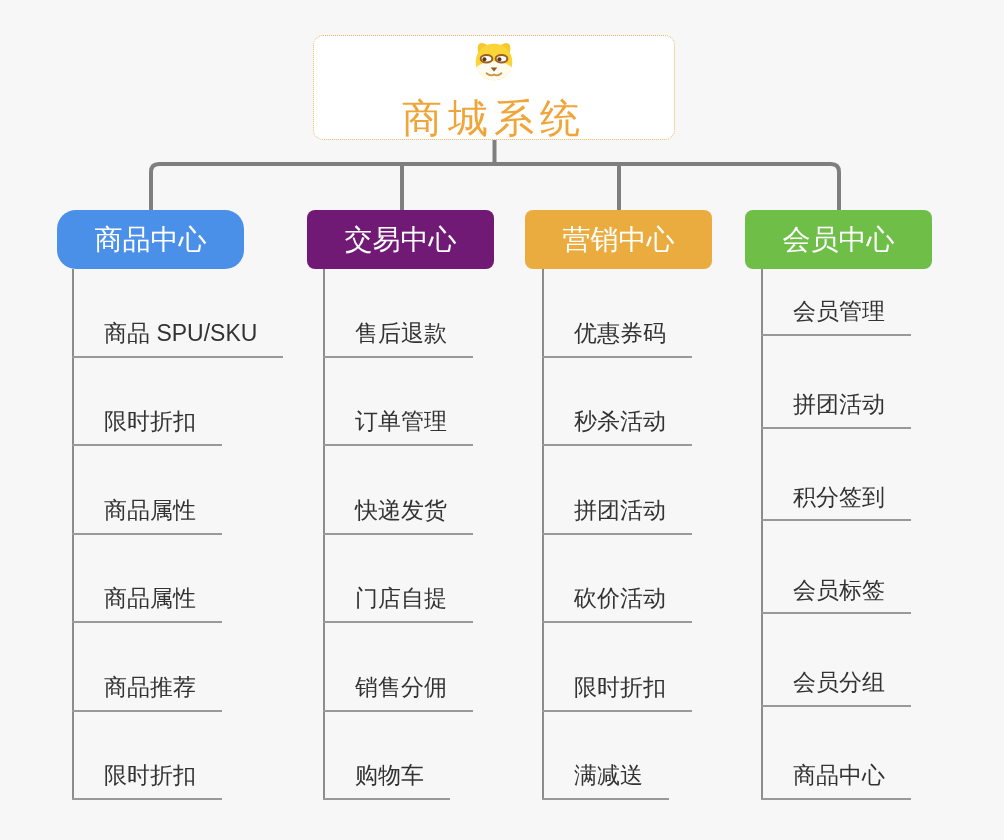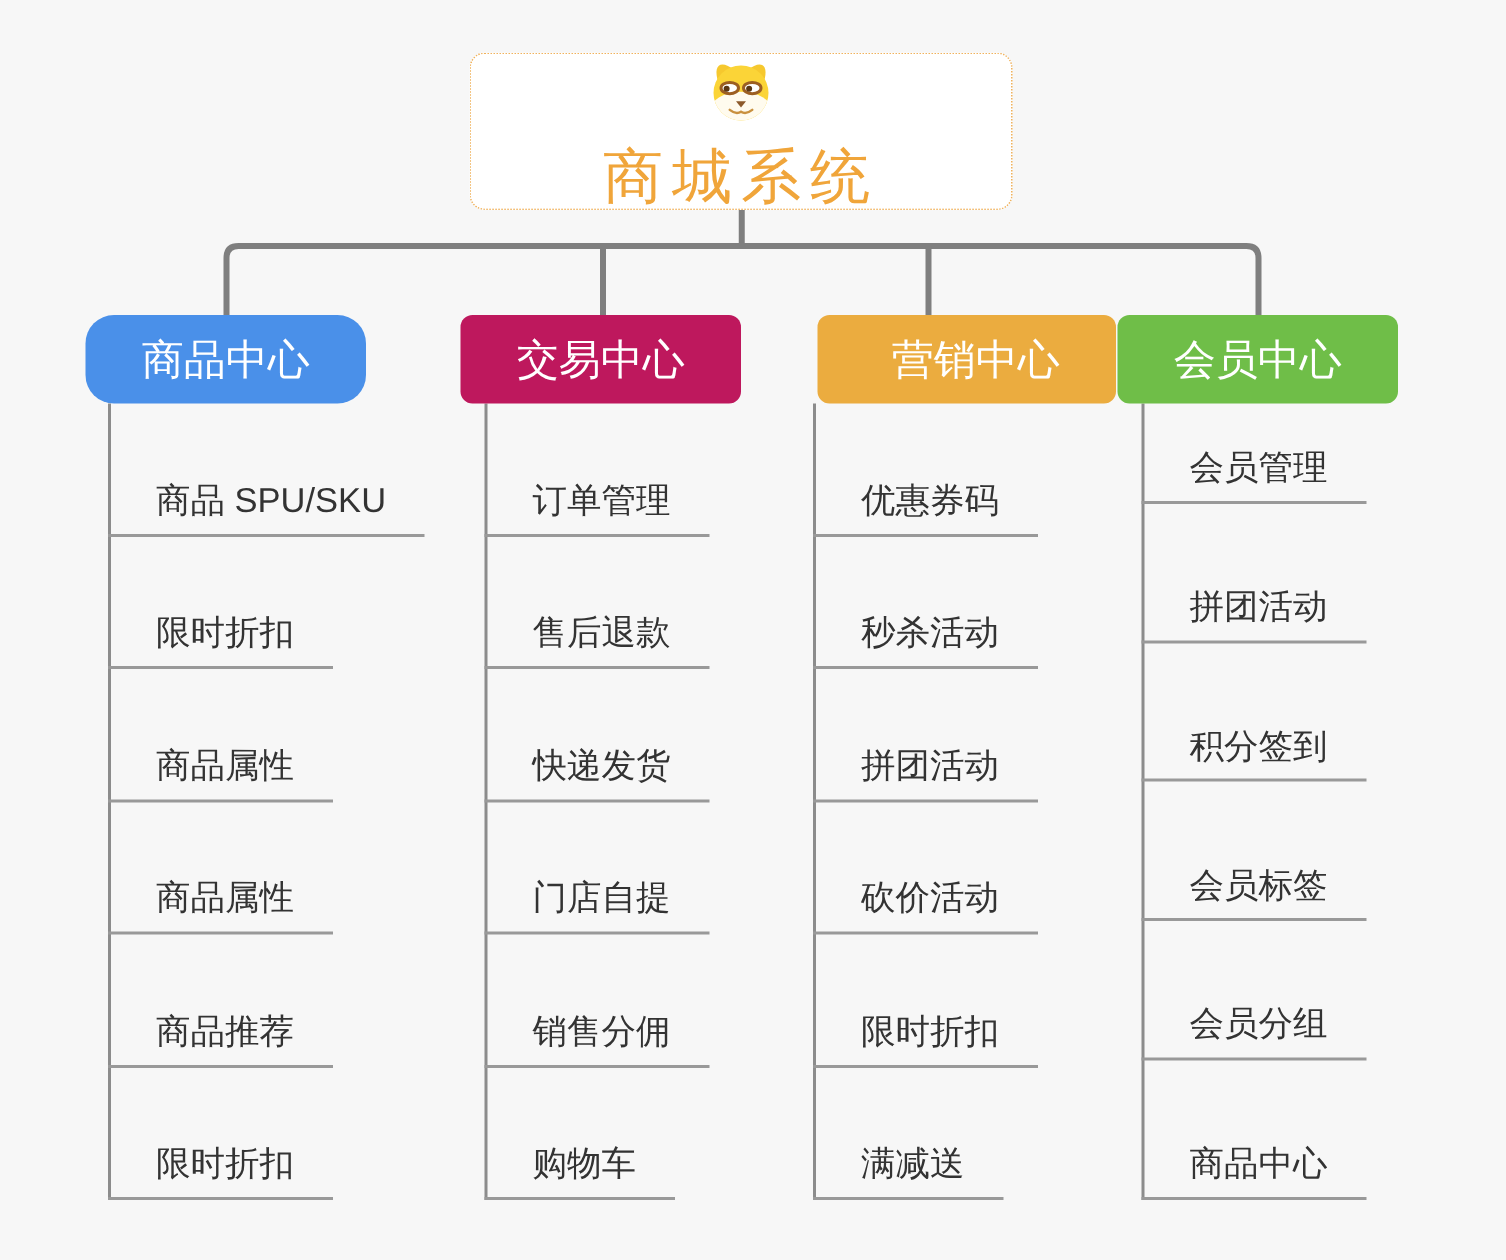--- a/index.html
+++ b/index.html
@@ -20,21 +20,21 @@
   .root-title{
     font-size:40px;color:#f0a53a;letter-spacing:6px;
     white-space:nowrap;line-height:1;padding-top:2px;
   }
 
   .branch-head{
     position:absolute;top:210px;width:187px;height:59px;
     border-radius:8px;display:flex;align-items:center;justify-content:center;
     color:#ffffff;font-size:28px;z-index:2;
   }
-  .bh0{left:57px;}  .bh1{left:307px;}  .bh2{left:545px;padding-left:12px;}  .bh3{left:745px;}
+  .bh0{left:57px;}  .bh1{left:307px;}  .bh2{left:525px;}  .bh3{left:745px;}
 
   .col{
     position:absolute;top:269px;height:531px;
     border-left:2px solid #8c8c8c;
     display:flex;flex-direction:column;z-index:1;
   }
   .c0{left:72px;} .c1{left:323px;} .c2{left:542px;} .c3{left:761px;gap:26px;}
 
   .leaf{flex:1;display:flex;align-items:flex-end;}
   .leaf > span{
@@ -72,21 +72,21 @@
       <circle cx="36.5" cy="26.6" r="2.4" fill="#5b3714"></circle>
       <path d="M26,36.5 h8 l-4,5 z" fill="#8c5a2b"></path>
       <path d="M21,43.5 q5,4 9,1.5 q4,2.5 9,-1.5" stroke="#c9913f" stroke-width="2" fill="none" stroke-linecap="round"></path>
     </svg>
     <span class="root-title">商城系统</span>
   </div>
 
   <div class="branch-head bh0" style="background: rgb(74, 144, 233); border-radius: 19px;">
     <span>商品中心</span>
   </div>
-  <div class="branch-head bh1" style="background: #be185d;">
+  <div class="branch-head bh1" style="background: #701a75;">
     <span>交易中心</span>
   </div>
   <div class="branch-head bh2" style="background: rgb(235, 172, 63);">
     <span>营销中心</span>
   </div>
   <div class="branch-head bh3" style="background: rgb(111, 190, 72);">
     <span>会员中心</span>
   </div>
 
   <div class="col c0">
@@ -105,24 +105,24 @@
     <div class="leaf">
         <span>商品推荐</span>
       </div>
     <div class="leaf">
         <span>限时折扣</span>
       </div>
   </div>
 
   <div class="col c1">
     <div class="leaf">
-        <span>订单管理</span>
+        <span>售后退款</span>
       </div>
     <div class="leaf">
-        <span>售后退款</span>
+        <span>订单管理</span>
       </div>
     <div class="leaf">
         <span>快递发货</span>
       </div>
     <div class="leaf">
         <span>门店自提</span>
       </div>
     <div class="leaf">
         <span>销售分佣</span>
       </div>

